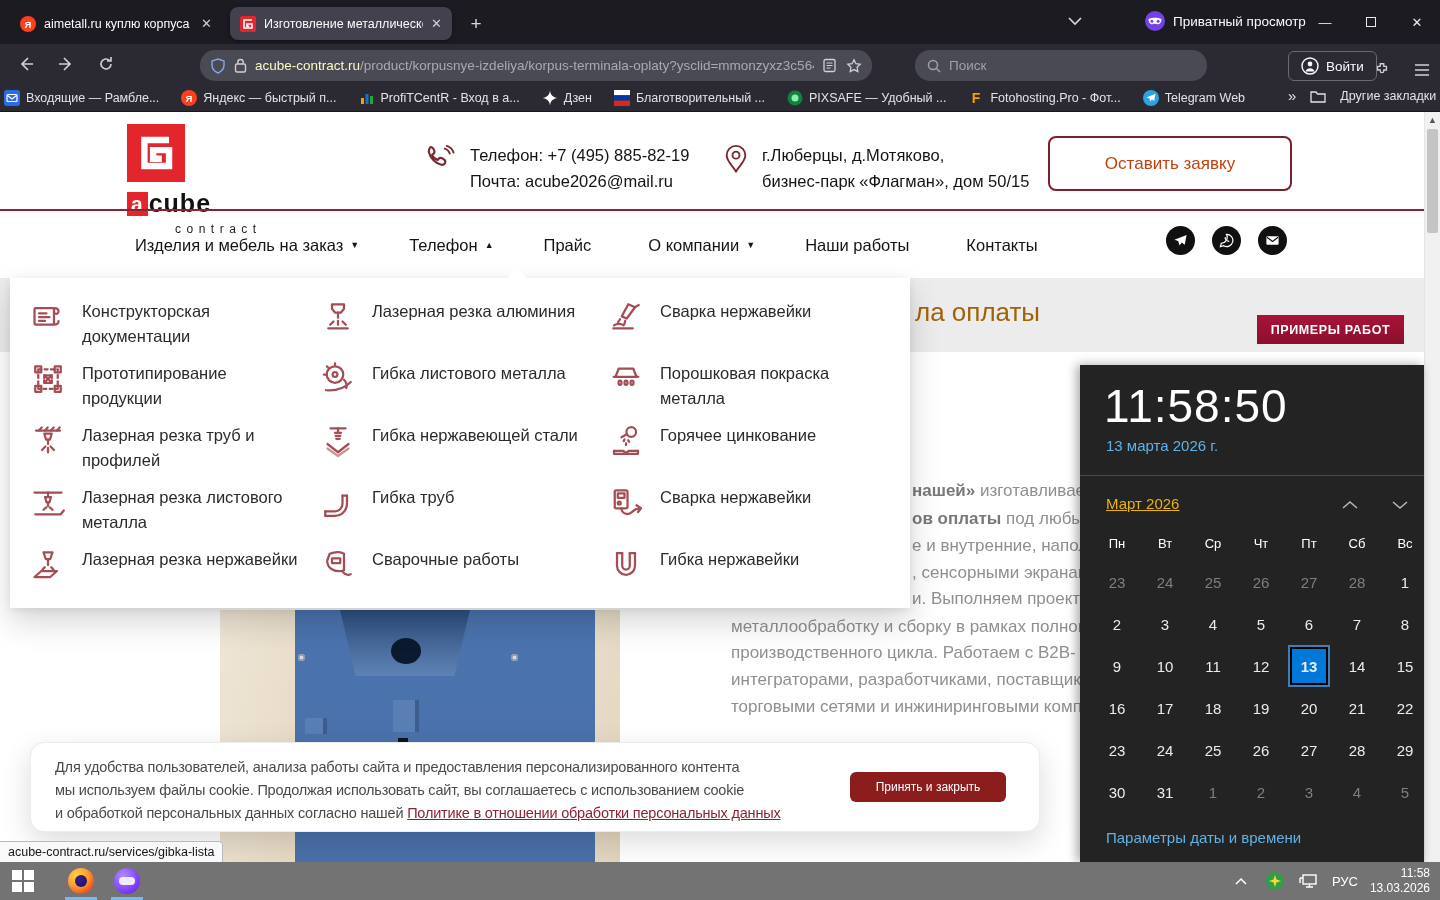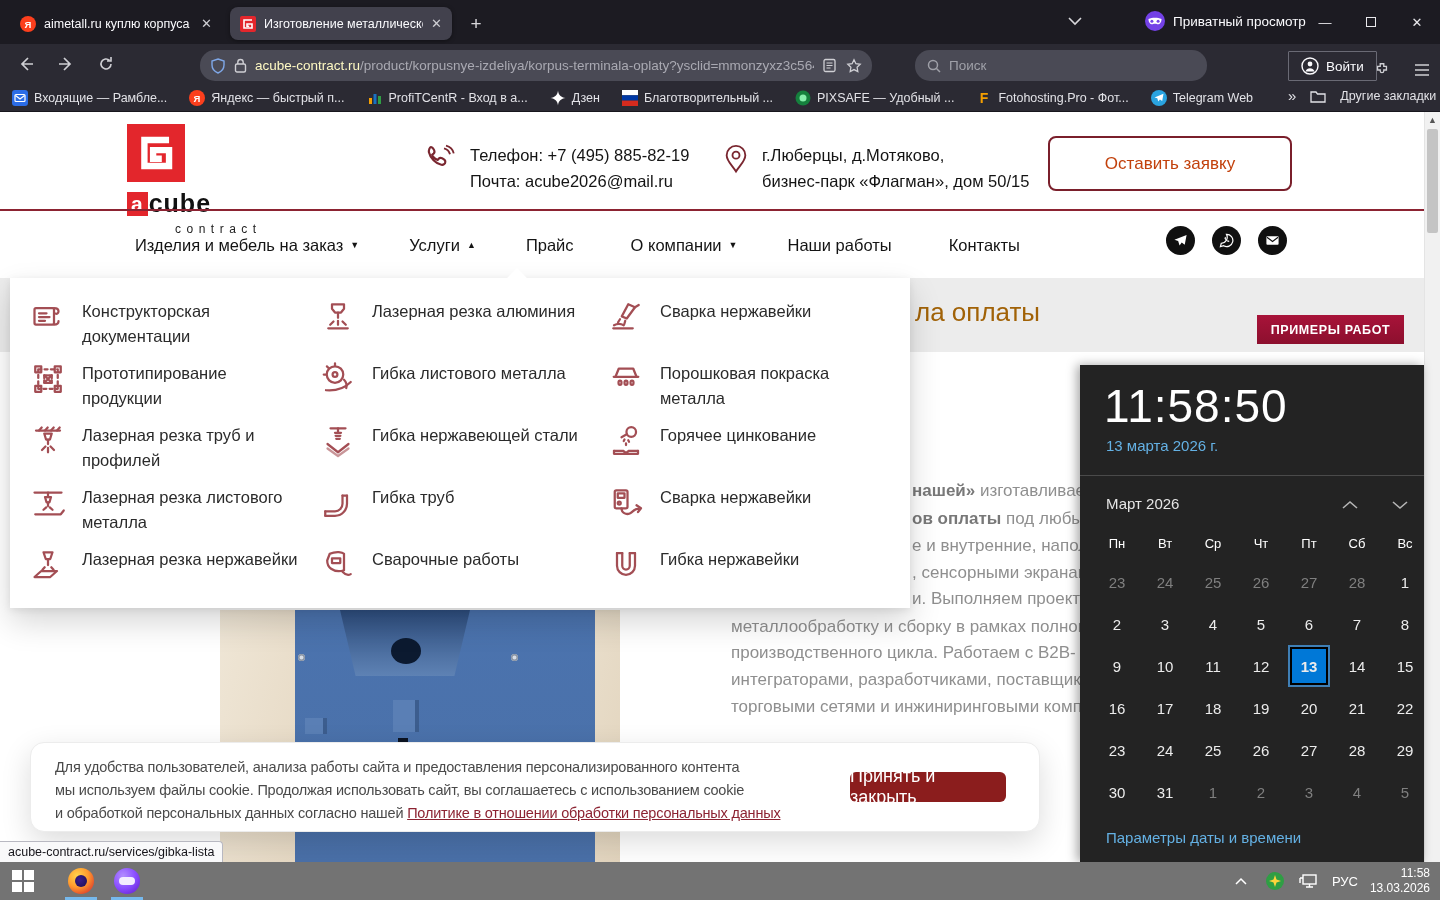--- a/index.html
+++ b/index.html
@@ -26,25 +26,25 @@
 
   #navbar { position:absolute; left:0; top:44px; width:1440px; height:40px; background:#2b2a33; display:flex; align-items:center; }
   .nav-ico { color:#cfcfd4; width:32px; height:32px; display:flex; align-items:center; justify-content:center; border-radius:4px; cursor:pointer; flex:none; }
   .nav-ico svg { width:16px; height:16px; }
   #urlbar { position:absolute; left:200px; top:6px; width:672px; height:31px; background:#4a4a55; border-radius:15px; display:flex; align-items:center; padding:0 10px; }
   #urlbar svg { flex:none; }
   .url-text { font-size:13.5px; white-space:nowrap; overflow:hidden; flex:1; margin:0 8px; }
   .url-host { color:#fef9c3; }
   .url-path { color:#a9a9b2; }
   #searchbox { position:absolute; left:915px; top:6px; width:292px; height:31px; background:#4a4a55; border-radius:15px; display:flex; align-items:center; padding:0 12px; gap:8px; color:#9fa0a8; font-size:13.5px; }
-  #signin { position:absolute; left:1288px; top:7px; height:30px; border:1px solid #6a6a75; border-radius:1px; display:flex; align-items:center; padding:0 12px; gap:7px; color:#fbfbfe; font-size:13.5px; cursor:pointer; }
+  #signin { position:absolute; left:1288px; top:7px; height:30px; border:1px solid #6a6a75; border-radius:6px; display:flex; align-items:center; padding:0 12px; gap:7px; color:#fbfbfe; font-size:13.5px; cursor:pointer; }
   .puzzle-btn { position:absolute; left:1366px; top:10px; }
   .menu-btn { position:absolute; left:1406px; top:10px; }
 
-  #bookmarksbar { position:absolute; left:0; top:84px; width:1440px; height:28px; background:#2b2a33; display:flex; align-items:center; padding:0 12px; border-bottom:1px solid #17161d; }
+  #bookmarksbar { position:absolute; left:0; top:84px; width:1440px; height:28px; background:#2b2a33; display:flex; align-items:center; padding:0 4px; border-bottom:1px solid #17161d; }
   .bm { display:flex; align-items:center; gap:6px; color:#e2e2e7; font-size:12.5px; margin-right:22px; white-space:nowrap; cursor:pointer; }
   .bm .bi, .bm .bi svg { width:16px; height:16px; display:block; }
   .bm-right { margin-left:auto; display:flex; align-items:center; gap:14px; color:#e2e2e7; font-size:12.5px; }
 
   
   #viewport { position:absolute; left:0; top:112px; width:1440px; height:750px; background:#ffffff; overflow:hidden; }
 
   
   .logo { left:127px; top:12px; width:100px; }
   .logo-word { font-size:25px; font-weight:bold; color:#111; letter-spacing:1px; display:flex; align-items:center; margin-top:3px; }
@@ -86,36 +86,36 @@
   .ph-recess { position:absolute; left:45px; top:0; width:130px; height:66px; background:linear-gradient(180deg,#2e4e7f,#5e82b4); clip-path:polygon(0 0,100% 0,88% 100%,12% 100%); }
   .ph-hole { position:absolute; left:96px; top:28px; width:30px; height:26px; border-radius:50%; background:#0c1a30; }
   .ph-screw { position:absolute; width:7px; height:7px; border-radius:50%; background:#d7dde6; box-shadow:inset 0 0 0 1.5px #8a94a3; }
   .ph-block { position:absolute; background:#5a7fb5; box-shadow:inset -4px 0 0 #3c5d8e; }
   .ph-slot { position:absolute; left:103px; top:128px; width:10px; height:16px; background:#0b1322; }
 
   
   #cookie { left:30px; top:630px; width:1010px; height:90px; background:#fff; border:1px solid #ececec; border-radius:14px; box-shadow:0 10px 30px rgba(0,0,0,.14); z-index:10; padding:13px 24px; }
   .ck-line { font-size:14.5px; line-height:23px; color:#4a4a4a; letter-spacing:-0.2px; }
   .ck-link { color:#8c2332; text-decoration:underline; cursor:pointer; }
-  .ck-btn { position:absolute; left:819px; top:29px; width:156px; height:30px; background:#8b1d1d; border-radius:6px; color:#fff; font-size:18px; display:flex; align-items:center; justify-content:center; cursor:pointer; }
+  .ck-btn { position:absolute; left:819px; top:29px; width:156px; height:30px; background:#8b1d1d; border-radius:6px; color:#fff; font-size:12px; display:flex; align-items:center; justify-content:center; cursor:pointer; }
 
   
   #status-tip { left:0; bottom:0; height:21px; background:#f9f9fa; border:1px solid #b8b8c1; border-left:none; border-bottom:none; border-top-right-radius:4px; color:#15141a; font-size:12.5px; display:flex; align-items:center; padding:0 8px; z-index:20; }
 
   
   #scrollbar { right:0; top:0; width:16px; height:100%; background:#f1f1f1; border-left:1px solid #e4e4e4; z-index:4; }
   .sb-arrow { position:absolute; top:3px; left:0; width:15px; text-align:center; color:#555; font-size:9px; }
   .sb-thumb { position:absolute; top:17px; left:2px; width:11px; height:104px; background:#c4c4c4; border-radius:2px; }
 
   
   #flyout { position:absolute; left:1080px; top:365px; width:344px; height:497px; background:#232323; z-index:100; box-shadow:-3px 0 10px rgba(0,0,0,.35); color:#fff; }
   .fl-time { position:absolute; left:24px; top:14px; font-size:46px; font-weight:300; letter-spacing:1px; color:#fff; }
   .fl-date { position:absolute; left:26px; top:72px; font-size:15px; color:#64b1e4; cursor:pointer; }
   .fl-div { position:absolute; left:0; top:110px; width:344px; height:1px; background:#4a4a4a; }
-  .fl-month { position:absolute; left:26px; top:130px; font-size:15px; color:#e5e5e5; cursor:pointer; }
+  .fl-month { position:absolute; left:26px; top:130px; font-size:15px; color:#eab308; cursor:pointer;text-decoration:underline; }
   .fl-chev { position:absolute; top:132px; color:#b5b5b5; cursor:pointer; }
   .fl-chev svg { width:16px; height:12px; }
   .cal-week { position:absolute; left:13px; top:160px; display:grid; grid-template-columns:repeat(7,48px); }
   .cal-week .wd { height:36px; display:flex; align-items:center; justify-content:center; font-size:13px; color:#fff; }
   .cal-days { position:absolute; left:13px; top:196px; display:grid; grid-template-columns:repeat(7,48px); }
   .cell { position:relative; z-index:0; width:48px; height:42px; display:flex; align-items:center; justify-content:center; font-size:15px; color:#ececec; cursor:pointer; }
   .cell.muted { color:#7f7f7f; }
   .cell.sel { font-weight:bold; }
   .cell.sel::before { content:""; position:absolute; left:5px; right:5px; top:2px; bottom:2px; background:#0078d7; border:2px solid #000; box-shadow:0 0 0 2px #3f7fb5; z-index:-1; }
   .fl-settings { position:absolute; left:26px; bottom:16px; font-size:15px; color:#64b1e4; cursor:pointer; }
@@ -371,21 +371,21 @@
   <div class="abs header-divider"></div>
 
   <div class="abs" id="mainnav">
 
       <div class="mn-item">
         <span>Изделия и мебель на заказ</span>
         <span class="caret">▼</span>
       </div>
 
       <div class="mn-item">
-        <span>Услуги</span>
+        <span>Телефон</span>
         <span class="caret">▲</span>
       </div>
 
       <div class="mn-item">
         <span>Прайс</span>
         <span class="caret"></span>
       </div>
 
       <div class="mn-item">
         <span>О компании</span>

